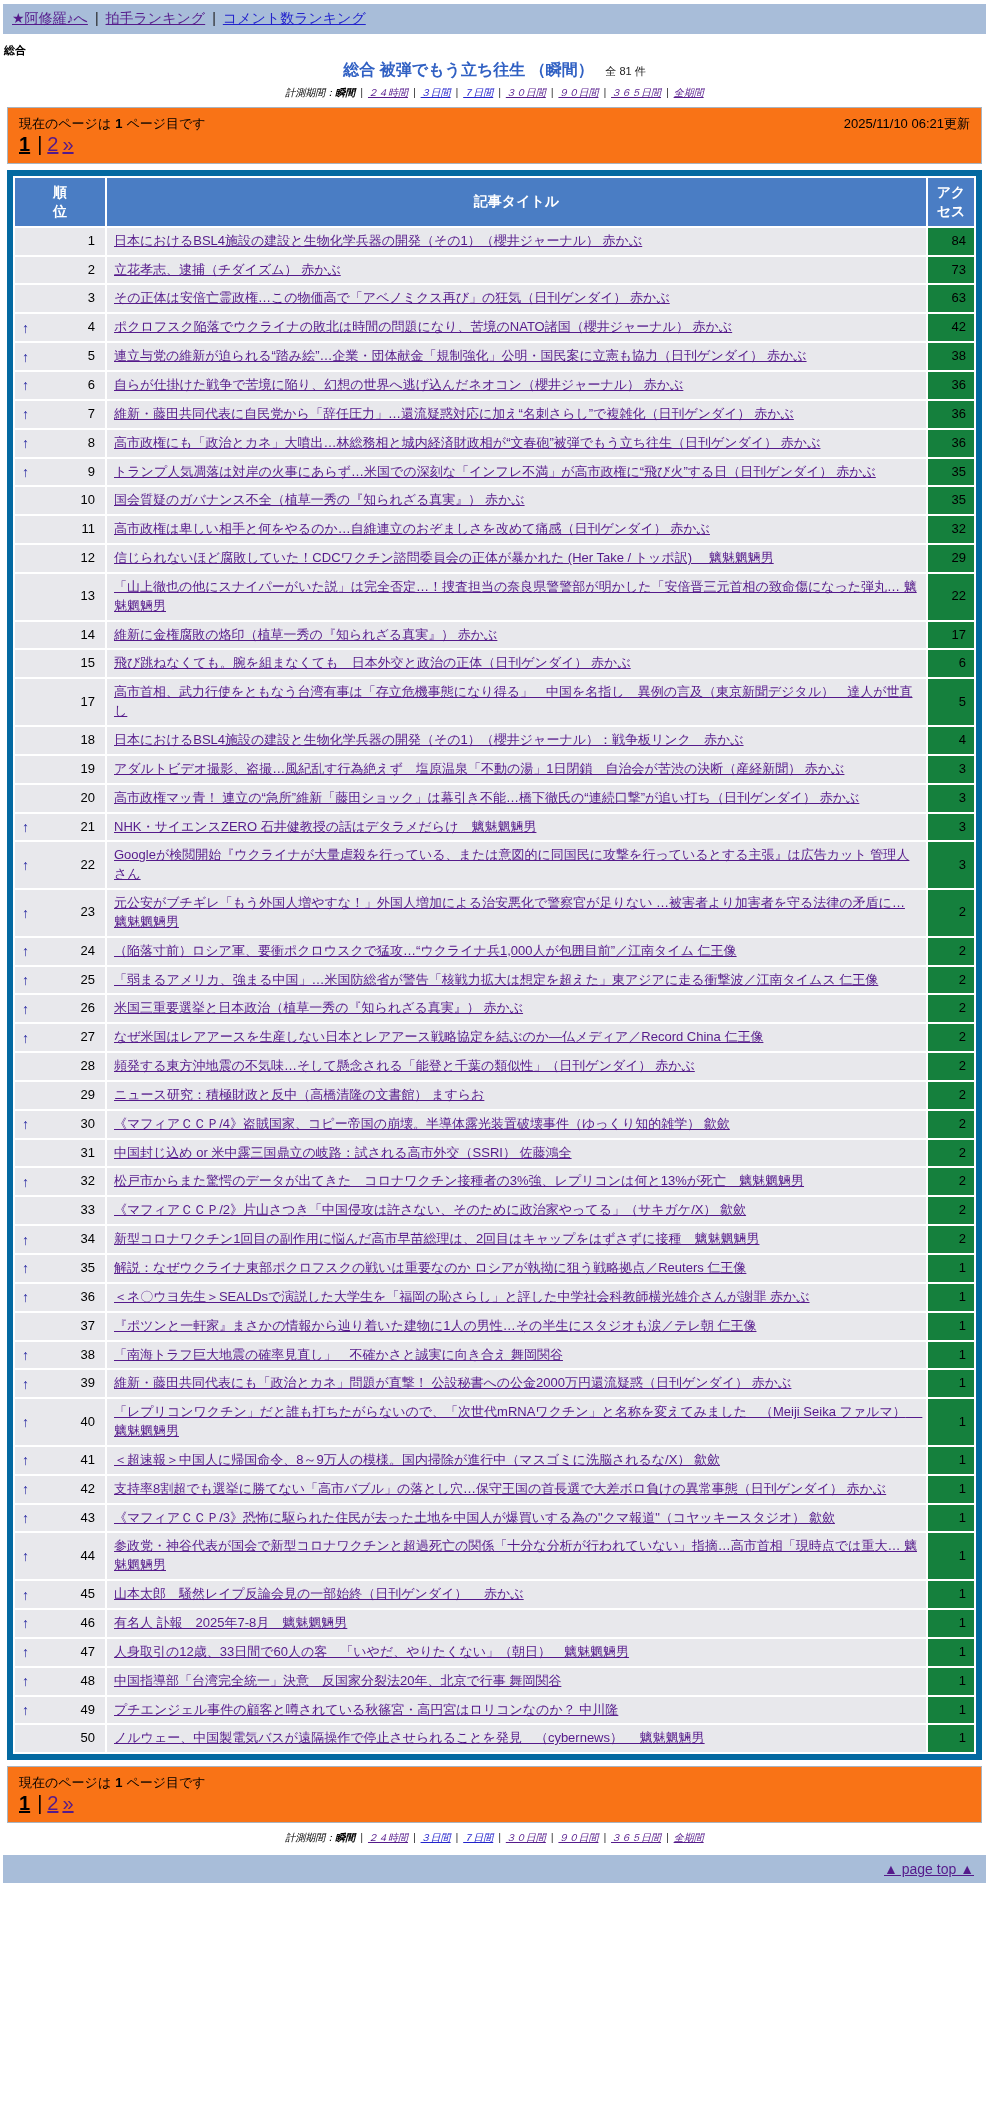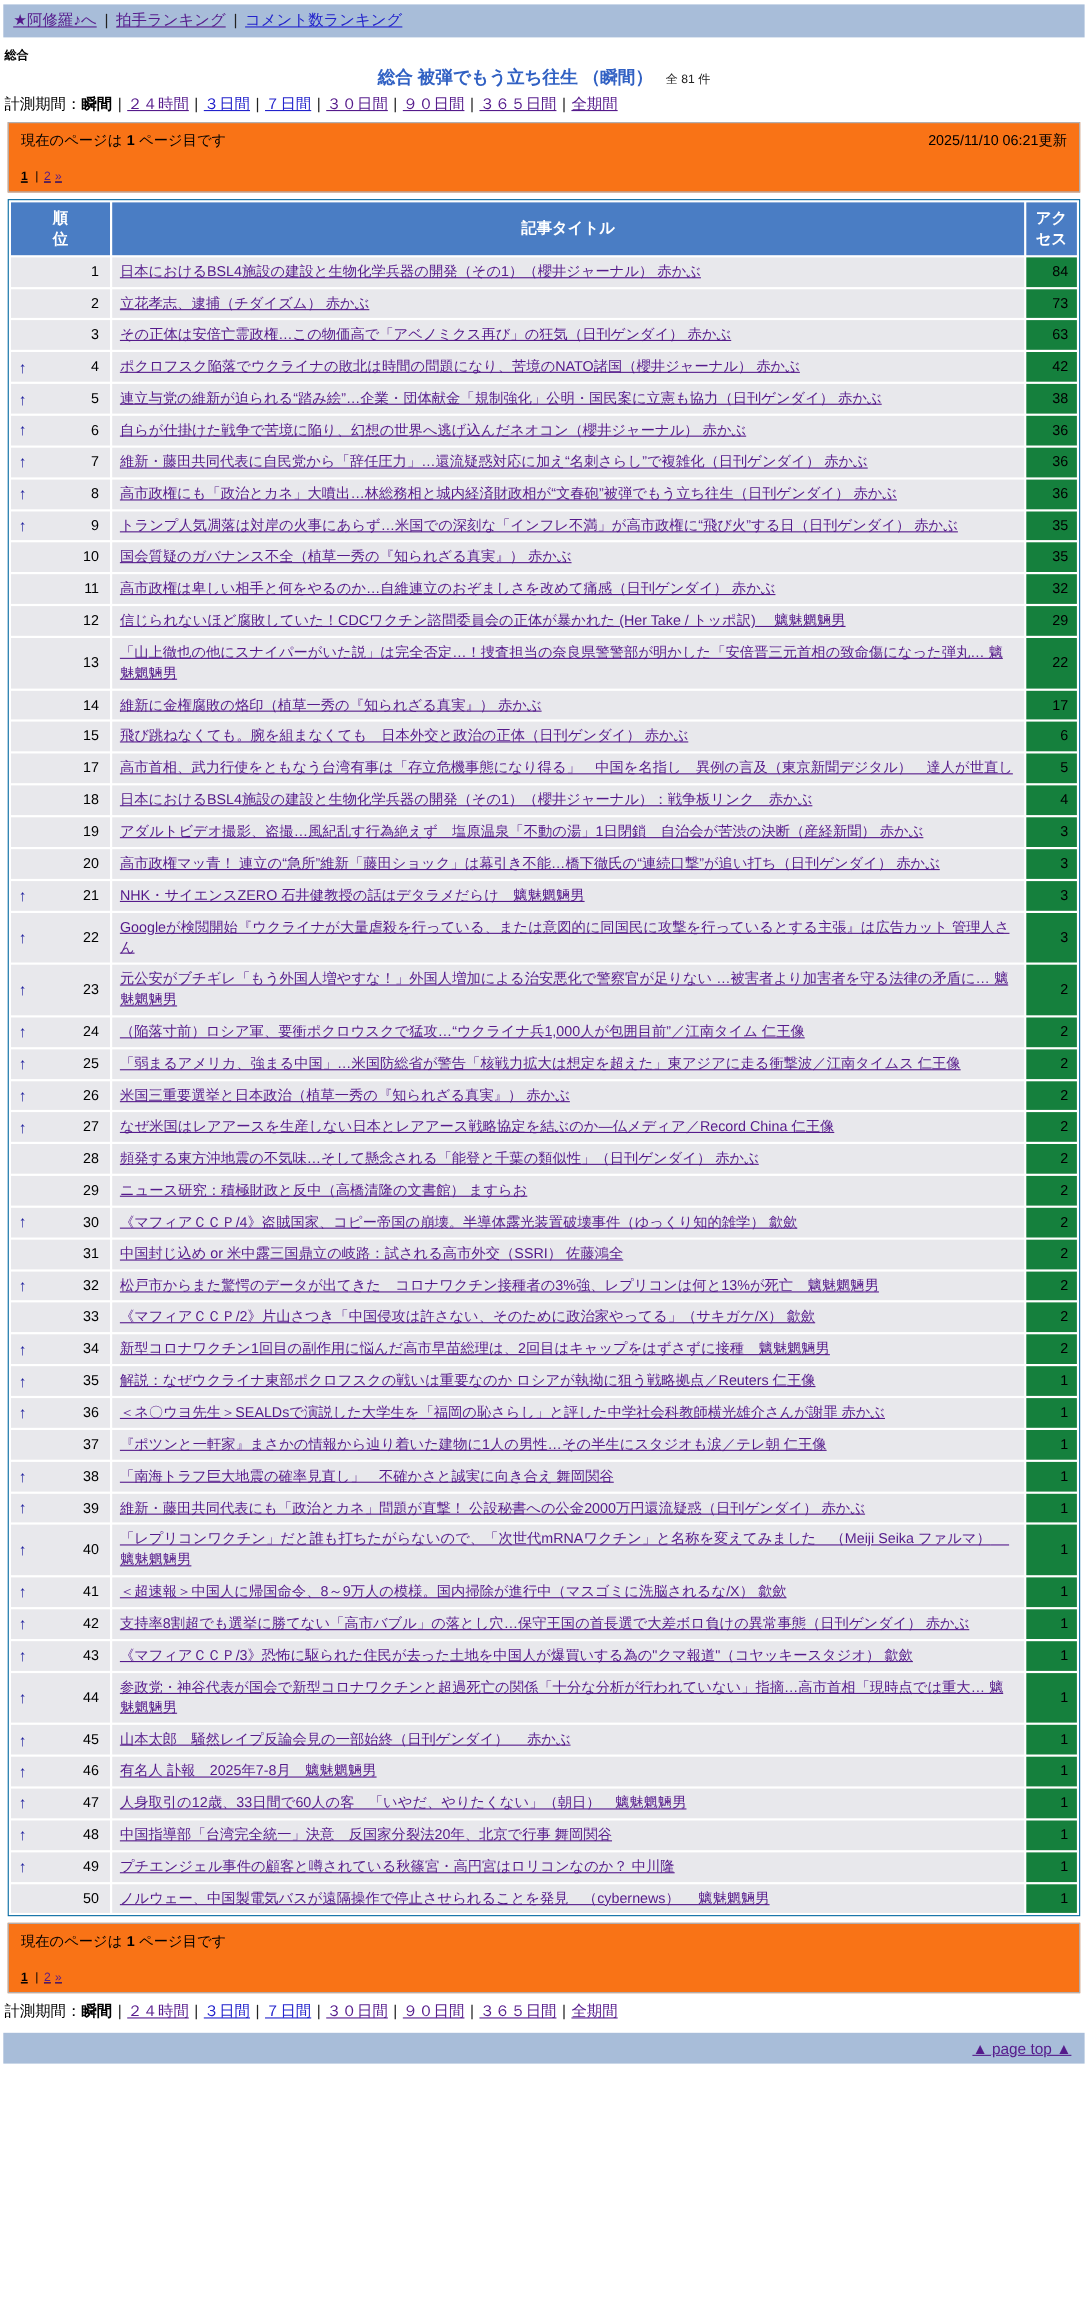--- a/index.html
+++ b/index.html
@@ -15,38 +15,38 @@
 
   
   .breadcrumb{font-size:11px;font-weight:bold;margin:9px 4px 0;}
 
   
   .title-row{text-align:center;margin:2px 0 5px;}
   .page-title{color:#3060c3;font-weight:bold;font-size:16px;}
   .total-count{font-size:11px;margin-left:8px;color:#222;}
 
   
-  .periods{text-align:left;margin:0 4px 7px;font-size:14px;}
+  .periods{text-align:center;margin:0 4px 7px;font-size:10px;font-style:italic;}
   .periods .plabel{color:#000;}
   .periods .pcur{font-weight:bold;}
   .periods .psep{margin:0 5px;color:#222;}
   .periods.bottom{margin:8px 4px 10px;}
 
   
   .infobar{background:#f97316;border:1px solid #a9b4bf;margin:0 7px;padding:7px 11px;}
   .infobar .line1{display:flex;justify-content:space-between;align-items:baseline;}
   .infobar .pgnum{font-weight:bold;margin:0 4px;}
-  .pagination{margin-top:18px;font-size:11px;text-decoration:underline;}
+  .pagination{margin-top:0;font-size:20px;}
   .pagination .current{font-weight:bold;text-decoration:underline;color:#000;margin-right:2px;}
   .pagination .psep{margin:0 5px;}
   .pagination a{color:#551a8b;margin-right:4px;}
 
   
   table.rank{width:975px;margin:6px 7px;border-collapse:separate;border-spacing:2px;
-    border:1px solid #0369a1;}
+    border:6px solid #0369a1;}
   th{background:#4a7dc4;color:#fff;font-weight:bold;font-size:14px;
     text-align:center;vertical-align:middle;padding:5px 3px;}
   th .wrap{display:inline-block;word-break:break-all;line-height:1.35;text-align:center;}
   th.rank-h .wrap{width:1.1em;}
   th.access-h .wrap{width:2.15em;}
   td{background:#e8e8ec;vertical-align:middle;font-size:13px;line-height:1.45;}
   td.rank{width:58px;text-align:right;padding:4px 10px 4px 22px;position:relative;
     white-space:nowrap;}
   .arrow{position:absolute;left:7px;top:50%;transform:translateY(-50%);
     color:#1f1f9e;font-weight:bold;font-size:14px;}

